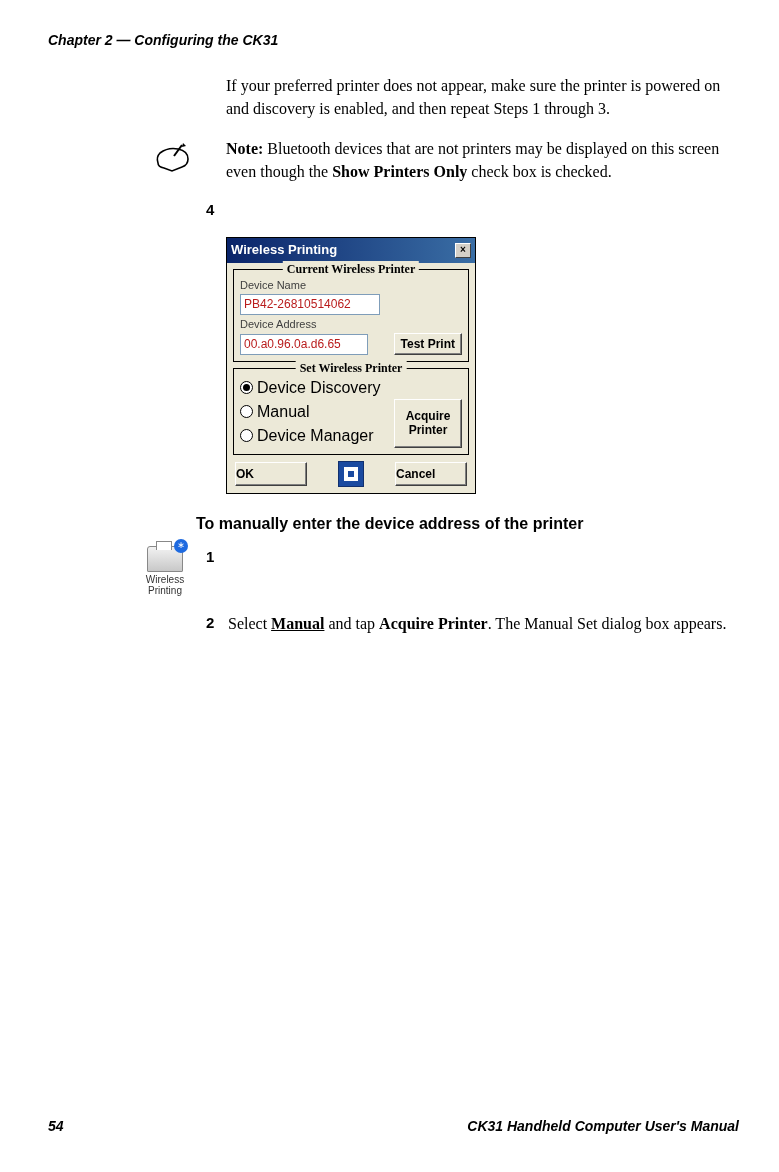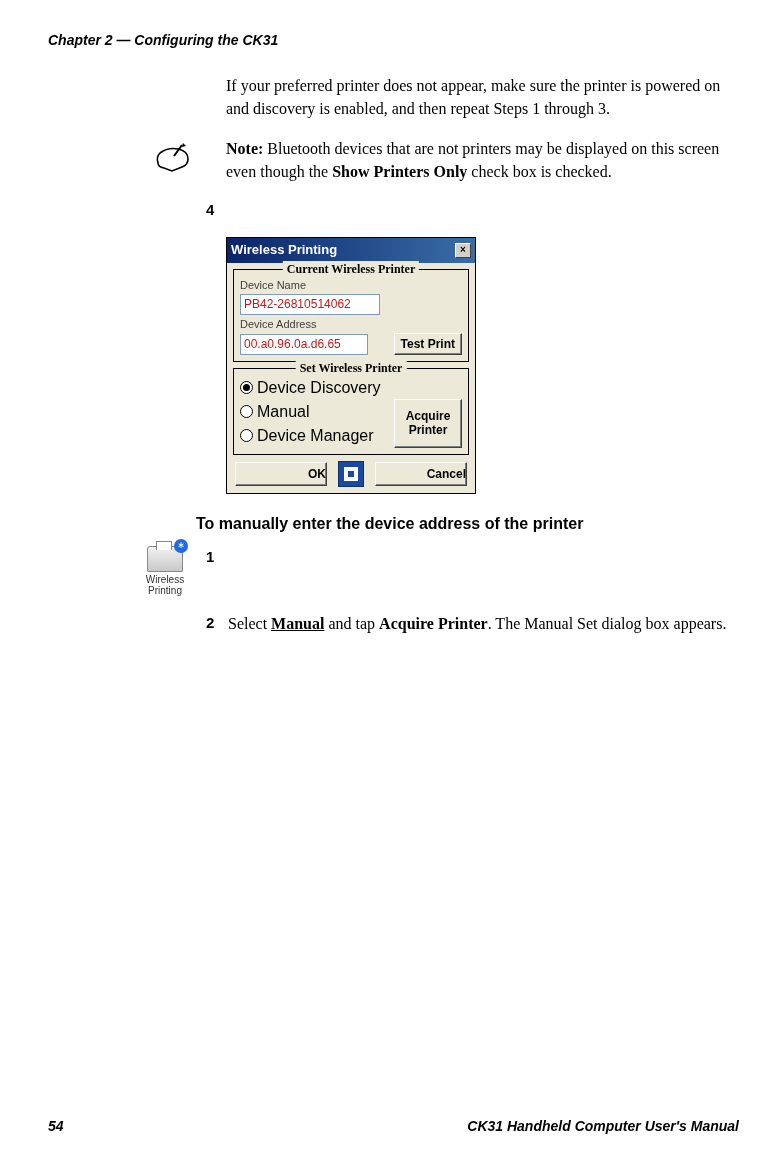--- a/index.html
+++ b/index.html
@@ -182,22 +182,22 @@
       border-radius: 50%;
       background: #000;
     }
     .bottom-bar {
       display: flex;
       justify-content: space-between;
       align-items: center;
       padding: 0 2px;
     }
     .bottom-bar .btn {
-      width: 92px;
-      text-align: right;
+      width: 72px;
+      text-align: left;
       padding: 4px 0;
     }
     .bottom-icon {
       width: 26px;
       height: 26px;
       background: #1a4aa0;
       border: 1px solid #11306e;
       display: flex;
       align-items: center;
       justify-content: center;

